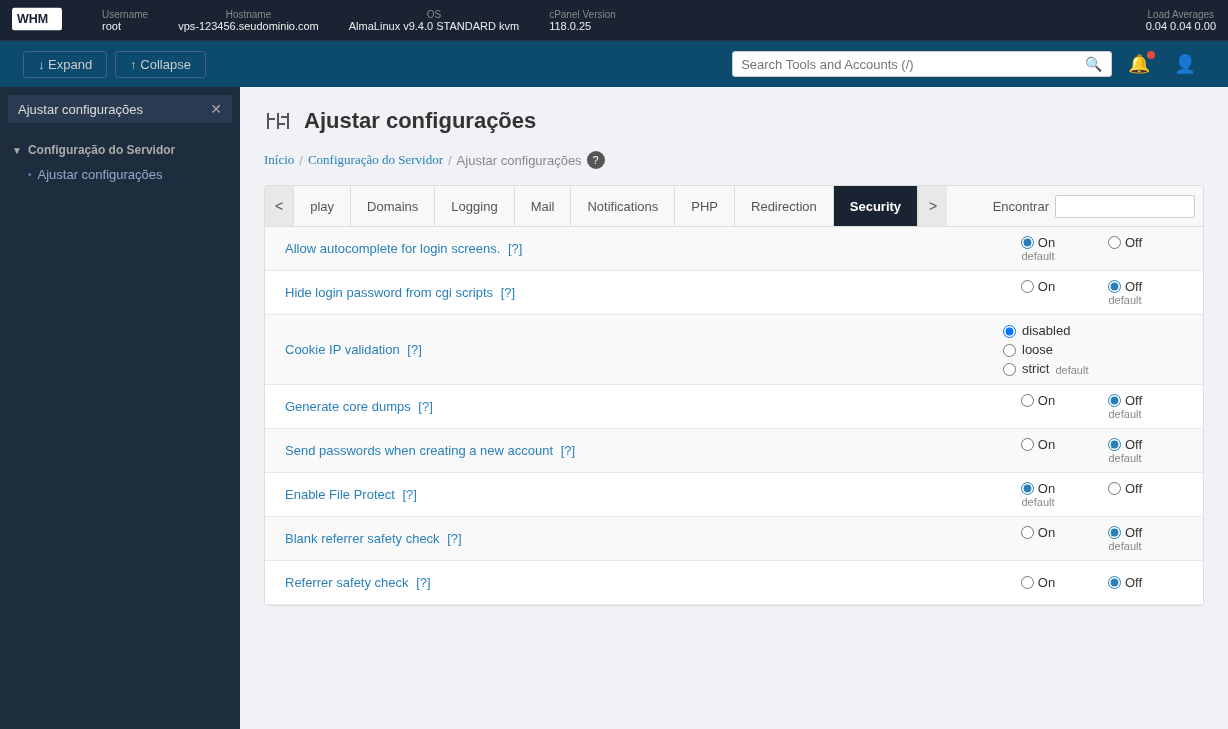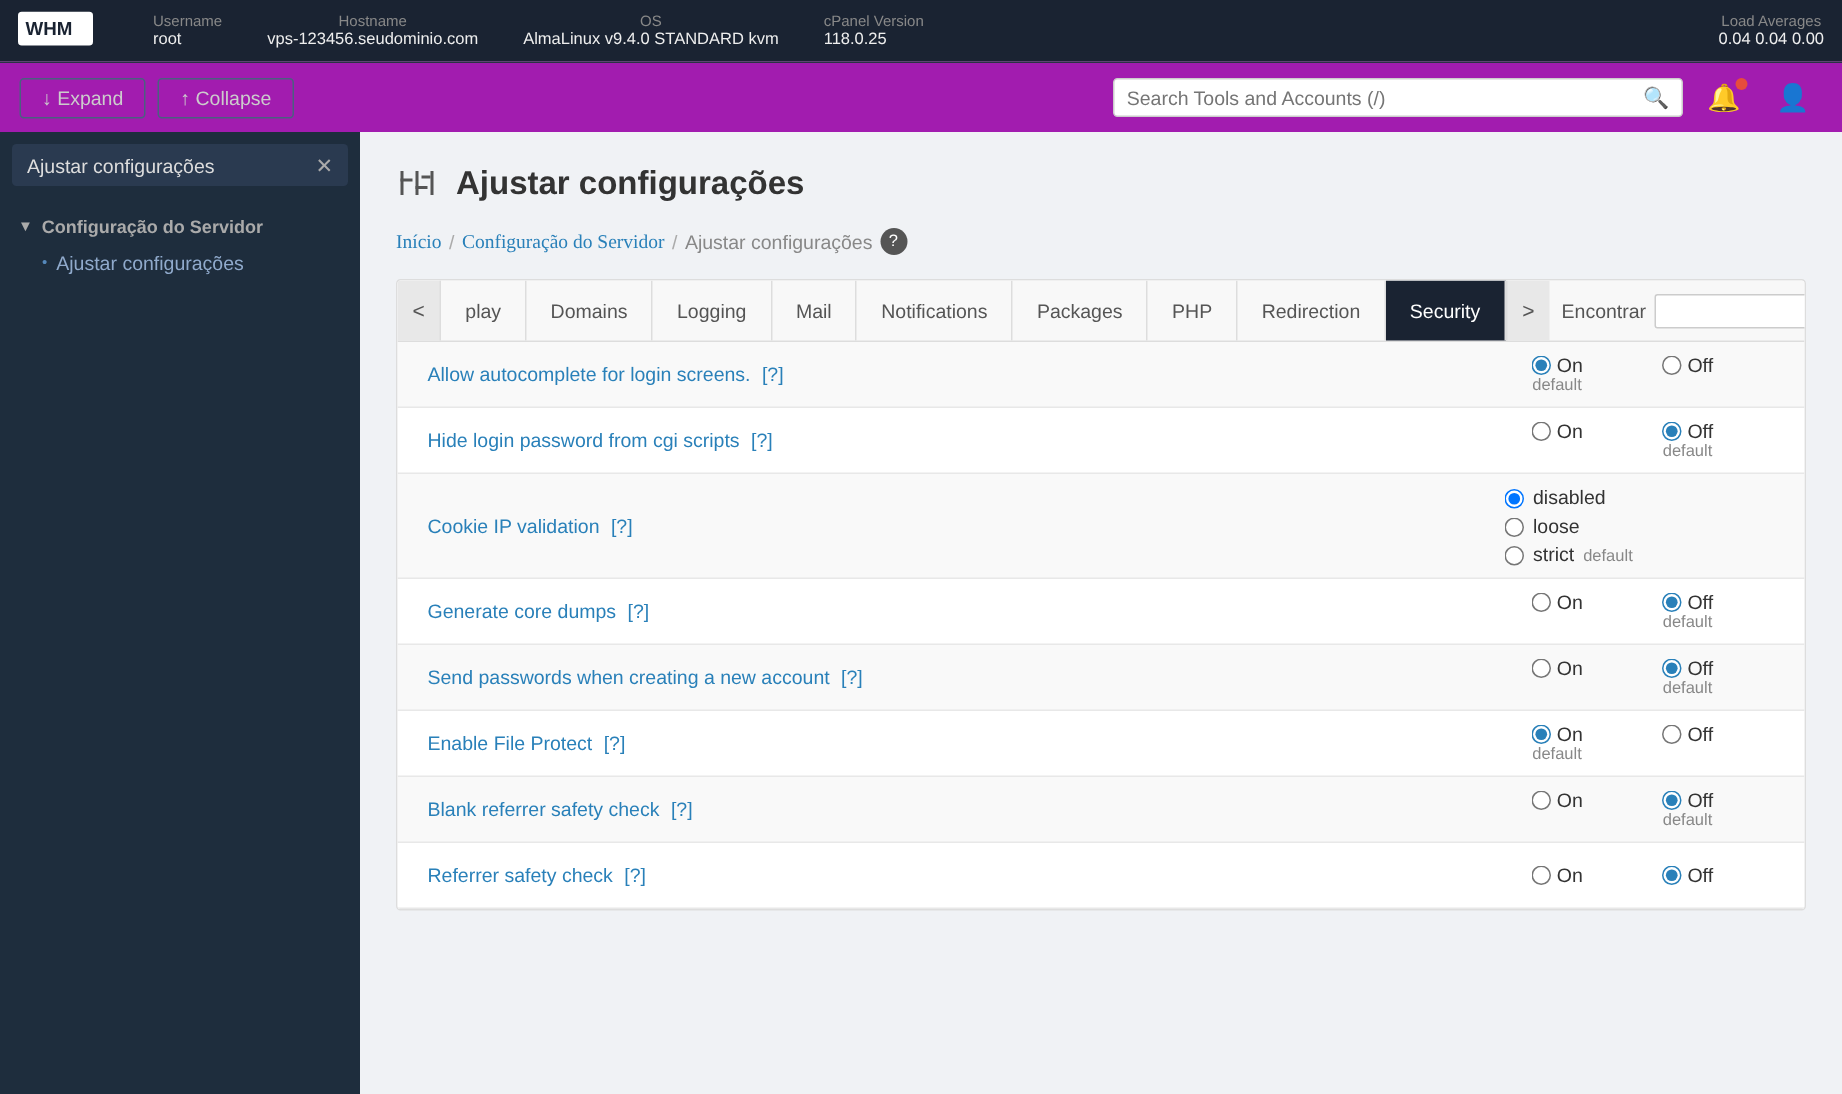--- a/index.html
+++ b/index.html
@@ -19,24 +19,24 @@
     .top-bar .logo {
       margin-right: 10px;
     }
     .top-bar .info-group { display: flex; flex-direction: column; }
     .top-bar .info-label { color: #888; font-size: 10px; text-align: center; }
     .top-bar .info-value { color: #eee; }
     .top-bar .load-avg { margin-left: auto; text-align: right; }
 
     
     .action-bar {
-      background: #a21caf;
-      display: flex;
-      align-items: center;
-      padding: 8px 13px;
+      background: #0c4a6e;
+      display: flex;
+      align-items: center;
+      padding: 8px 23px;
       gap: 8px;
       border-top: 1px solid #2a3444;
     }
     .action-bar .btn-expand, .action-bar .btn-collapse {
       background: transparent;
       border: 1px solid #4a6080;
       color: #ccc;
       padding: 5px 14px;
       cursor: pointer;
       border-radius: 3px;
@@ -222,21 +222,21 @@
       font-size: 13px;
       color: #555;
       white-space: nowrap;
       height: 40px;
       display: flex;
       align-items: center;
     }
     .tab.active {
       background: #1a2332;
       color: #fff;
-      font-weight: normal;
+      font-weight: bold;
     }
     .tabs-search {
       margin-left: auto;
       display: flex;
       align-items: center;
       padding: 4px 8px;
       gap: 6px;
     }
     .tabs-search-label {
       font-size: 13px;
@@ -412,21 +412,20 @@
     </div>
 
     <div class="tabs-container">
       <div class="tabs-header">
         <button class="tabs-nav-btn">&lt;</button>
         <div class="tab">play</div>
         <div class="tab">Domains</div>
         <div class="tab">Logging</div>
         <div class="tab">Mail</div>
         <div class="tab">Notifications</div>
-        <div class="tab">Packages</div>
         <div class="tab">PHP</div>
         <div class="tab">Redirection</div>
         <div class="tab active">Security</div>
         <button class="tabs-nav-btn">&gt;</button>
         <div class="tabs-search">
           <span class="tabs-search-label">Encontrar</span>
           <input class="tabs-search-input" type="text" style="">
         </div>
       </div>
 

